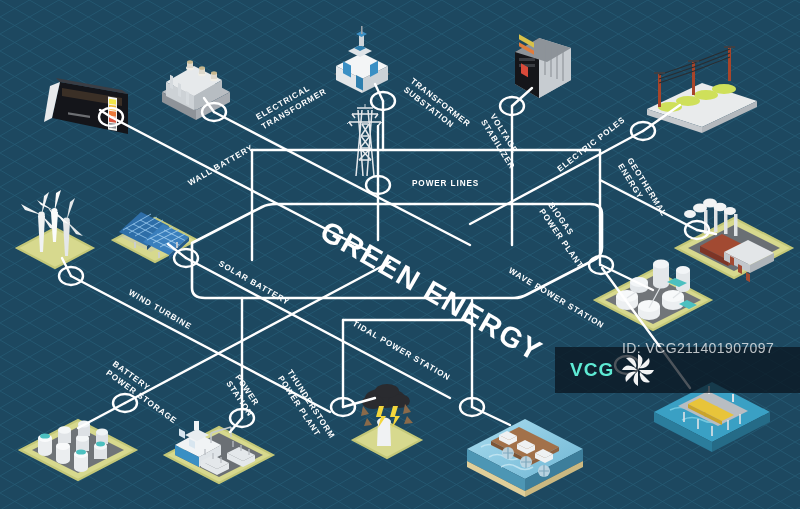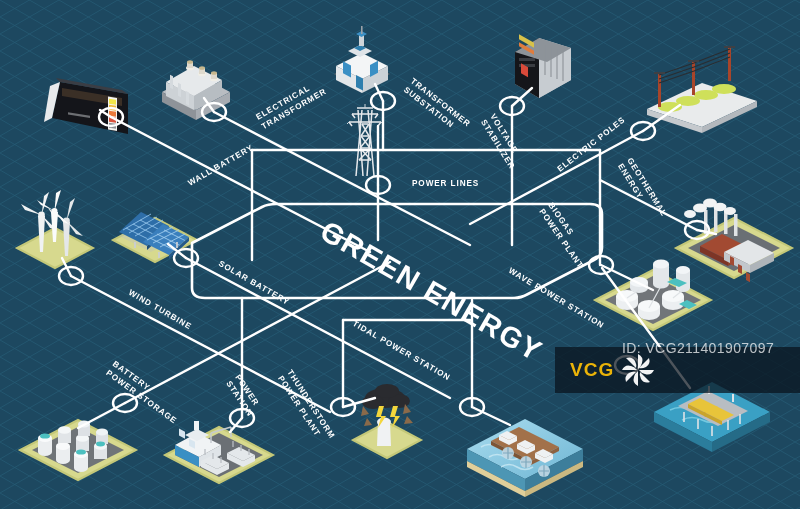--- a/index.html
+++ b/index.html
@@ -70,21 +70,21 @@
     height: 46px;
     background: rgba(8, 18, 28, 0.72);
     pointer-events: none;
   }
   .wm-logo {
     position: absolute;
     left: 570px;
     top: 352px;
     width: 82px;
     height: 36px;
-    color: #eab308;
+    color: #5eead4;
     font-size: 19px;
     font-weight: bold;
     letter-spacing: 1px;
     line-height: 36px;
   }
   .wm-mark {
     position: absolute;
     left: 618px;
     top: 350px;
     width: 40px;

